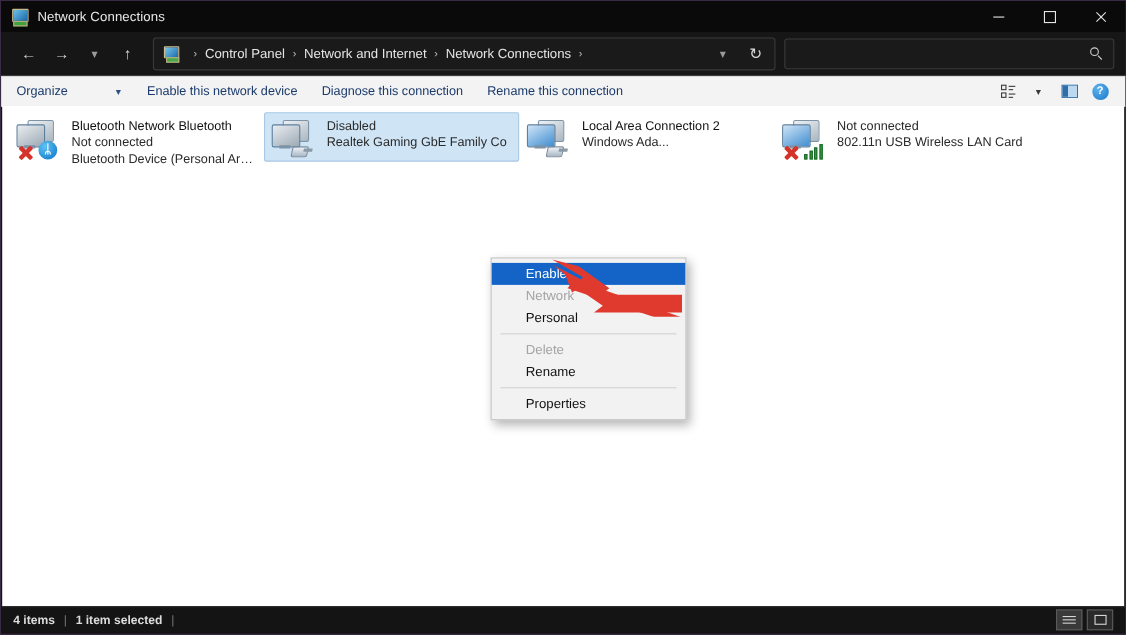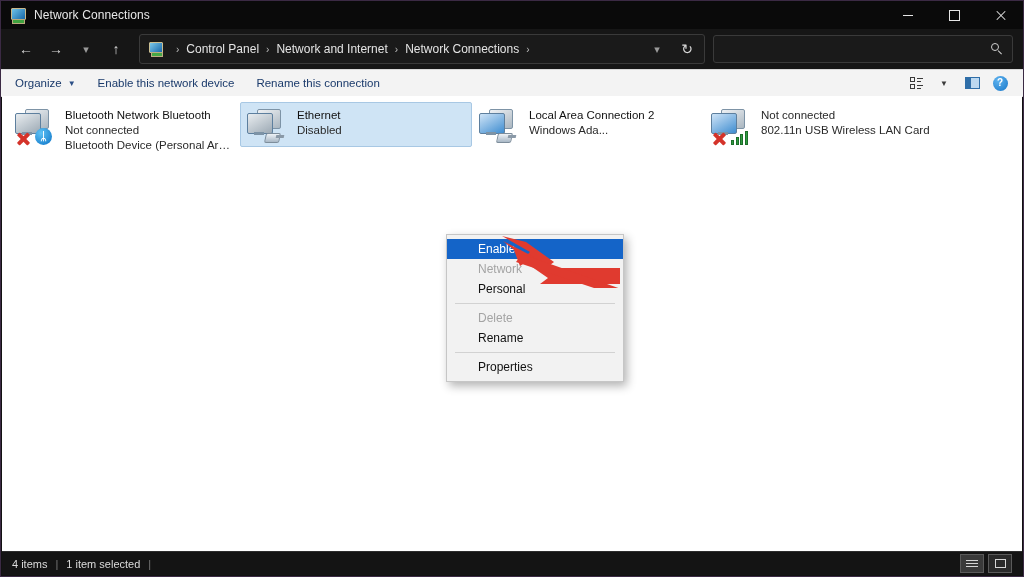--- a/index.html
+++ b/index.html
@@ -54,21 +54,21 @@
   .mag:before{content:"";position:absolute;left:0;top:0;width:8px;height:8px;
      border:1.3px solid #cfcfcf;border-radius:50%;box-sizing:border-box;}
   .mag:after{content:"";position:absolute;left:7px;top:7px;width:5px;height:1.3px;
      background:#cfcfcf;transform:rotate(45deg);transform-origin:left center;}
 
   
   .cmdbar{height:26px;background:#f3f3f3;display:flex;align-items:center;
      padding:0 10px;border-top:1px solid #d8d8d8;border-bottom:1px solid #d6d6d6;}
   .cmd{color:#1a3a6b;font-size:11.5px;padding:0 11px;height:22px;display:flex;
      align-items:center;white-space:nowrap;border-radius:2px;}
-  .cmd:first-child{padding-left:4px;}
+  .cmd:first-child{padding-left:4px;gap:36px;}
   .cmd .carat{margin-left:6px;font-size:8px;color:#2b4f86;}
   .cmd-right{margin-left:auto;display:flex;align-items:center;gap:2px;}
   .ibtn{width:26px;height:22px;display:flex;align-items:center;justify-content:center;border-radius:2px;}
   .views-ico{width:13px;height:12px;position:relative;}
   .views-ico i{position:absolute;background:#3a3a3a;display:block;}
   .views-ico .sq1{left:0;top:0;width:5px;height:5px;border:1px solid #3a3a3a;background:transparent;box-sizing:border-box;}
   .views-ico .sq2{left:0;top:7px;width:5px;height:5px;border:1px solid #3a3a3a;background:transparent;box-sizing:border-box;}
   .views-ico .l1{left:7px;top:1px;width:6px;height:1.4px;}
   .views-ico .l2{left:7px;top:4px;width:4px;height:1.4px;}
   .views-ico .l3{left:7px;top:8px;width:6px;height:1.4px;}
@@ -136,21 +136,21 @@
      clip-path:polygon(50% 0,100% 18%,100% 55%,50% 100%,0 55%,0 18%);}
   .shield.dim .sh{filter:grayscale(.55) opacity(.55);}
   .mi-sep{height:1px;background:#d2d2d2;margin:4px 8px;}
 
   
   .arrow{position:absolute;left:498px;top:136px;width:124px;height:56px;z-index:60;pointer-events:none;}
 
   
   .statusbar{position:absolute;left:1px;right:1px;bottom:1px;height:23px;background:#141414;
      display:flex;align-items:center;padding:0 10px;border-top:1px solid #2d2d2d;}
-  .st-txt{color:#dcdcdc;font-size:11px;}
+  .st-txt{color:#dcdcdc;font-size:11px;font-weight:bold;}
   .st-div{color:#777;font-size:11px;padding:0 8px;}
   .st-right{margin-left:auto;display:flex;gap:4px;}
   .vbtn{width:22px;height:17px;background:#2a2a2a;border:1px solid #5a5a5a;
      display:flex;align-items:center;justify-content:center;flex-direction:column;gap:1.5px;}
   .vbtn.active{background:#3a3a3a;}
   .vbtn i{display:block;width:12px;height:1.6px;background:#d6d6d6;}
   .vbtn .sq{width:11px;height:9px;border:1.4px solid #d6d6d6;background:transparent;box-sizing:border-box;}
 </style>
 </head>
 <body>
@@ -216,20 +216,21 @@
       <span class="mag"></span>
     </div>
   </div>
 
   <div class="cmdbar">
     <div class="cmd">
       <span>Organize</span>
       <span class="carat">▼</span>
     </div>
     <div class="cmd">Enable this network device</div>
+    <div class="cmd">Diagnose this connection</div>
     <div class="cmd">Rename this connection</div>
     <div class="cmd-right">
       <div class="ibtn">
         <span class="views-ico">
           <i class="sq1"></i>
             <i class="sq2"></i>
             <i class="l1"></i>
             <i class="l2"></i>
             <i class="l3"></i>
             <i class="l4"></i>
@@ -274,22 +275,22 @@
         <div class="tile-ico">
           <div class="mon-back gray"></div>
             <div class="mon-front gray"></div>
             <div class="mon-stand"></div>
           <div class="badge-plug">
               <span class="pb"></span>
               <span class="pc"></span>
             </div>
         </div>
         <div class="tile-txt">
-          <div class="t-name">Ethernet</div>
           <div class="t-sub">Disabled</div>
+          <div class="t-sub">Realtek Gaming GbE Family Co</div>
         </div>
       </div>
 
       <div class="tile">
         <div class="tile-ico">
           <div class="mon-back gray"></div>
             <div class="mon-front"></div>
             <div class="mon-stand"></div>
           <div class="badge-plug">
               <span class="pb"></span>

